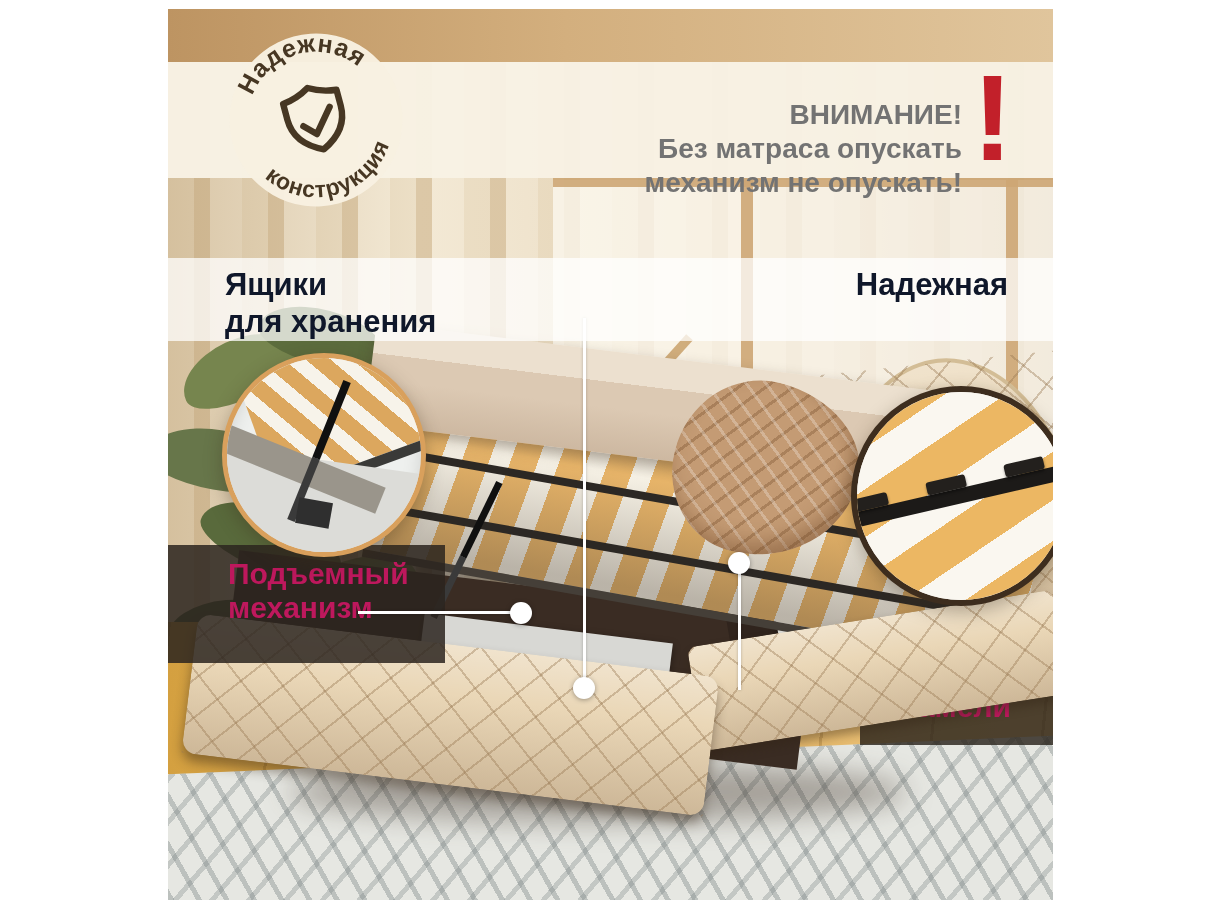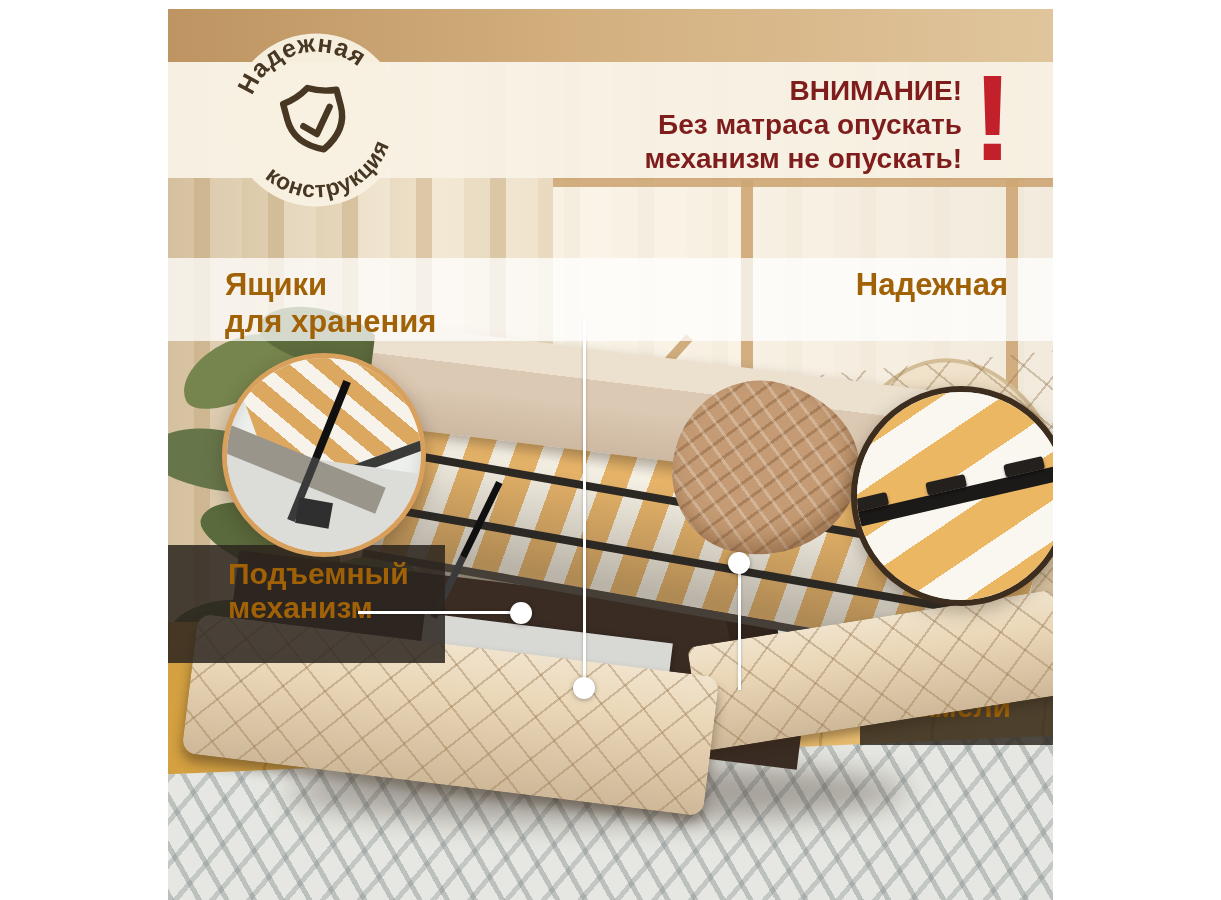--- a/index.html
+++ b/index.html
@@ -53,24 +53,24 @@
     box-shadow:0 6px 14px rgba(70,55,40,.35);}
   .blanket{background-color:#c49b74;border-radius:46% 54% 58% 42%/52% 44% 56% 48%;
     background-image:repeating-linear-gradient(40deg,rgba(255,255,255,.25) 0 3px,rgba(0,0,0,0) 3px 16px),
       repeating-linear-gradient(-50deg,rgba(120,80,45,.35) 0 3px,rgba(0,0,0,0) 3px 16px);
     box-shadow:inset -8px -10px 20px rgba(110,70,40,.45);}
 
   
   .band-light{background:rgba(255,255,255,.74);}
   .band-cream{background:rgba(248,242,228,.97);}
   .band-dark{background:rgba(42,35,28,.82);}
-  .txt-dark{color:#a16207;font-weight:bold;}
-  .txt-warn{color:#7f1d1d;font-weight:bold;font-size:28px;line-height:34px;text-align:right;}
+  .txt-dark{color:#0f172a;font-weight:bold;}
+  .txt-warn{color:#737373;font-weight:bold;font-size:28px;line-height:34px;text-align:right;margin-top:24px;}
   .txt-feat{font-size:31px;line-height:37px;}
-  .txt-white{color:#a16207;font-weight:bold;}
+  .txt-white{color:#be185d;font-weight:bold;}
   .excl-text{color:#c2202a;font-weight:bold;font-size:122px;line-height:92px;}
   .cline{background:#ffffff;box-shadow:0 0 3px rgba(0,0,0,.25);}
   .cdot{width:22px;height:22px;border-radius:50%;background:#ffffff;box-shadow:0 1px 5px rgba(0,0,0,.35);}
 
   
   .circle{border-radius:50%;overflow:hidden;box-shadow:0 6px 18px rgba(60,45,25,.35), inset 0 0 18px rgba(0,0,0,.12);}
   .circle-left{border:5px solid #d9a05c;background:#eef0ee;}
   .circle-right{border:6px solid #3d2d1e;background:#fcfaf5;}
   .cl-slats{background:repeating-linear-gradient(60deg,#dca75e 0 16px,#f7f3ea 16px 30px);
     border-bottom:10px solid #3a3a38;}

